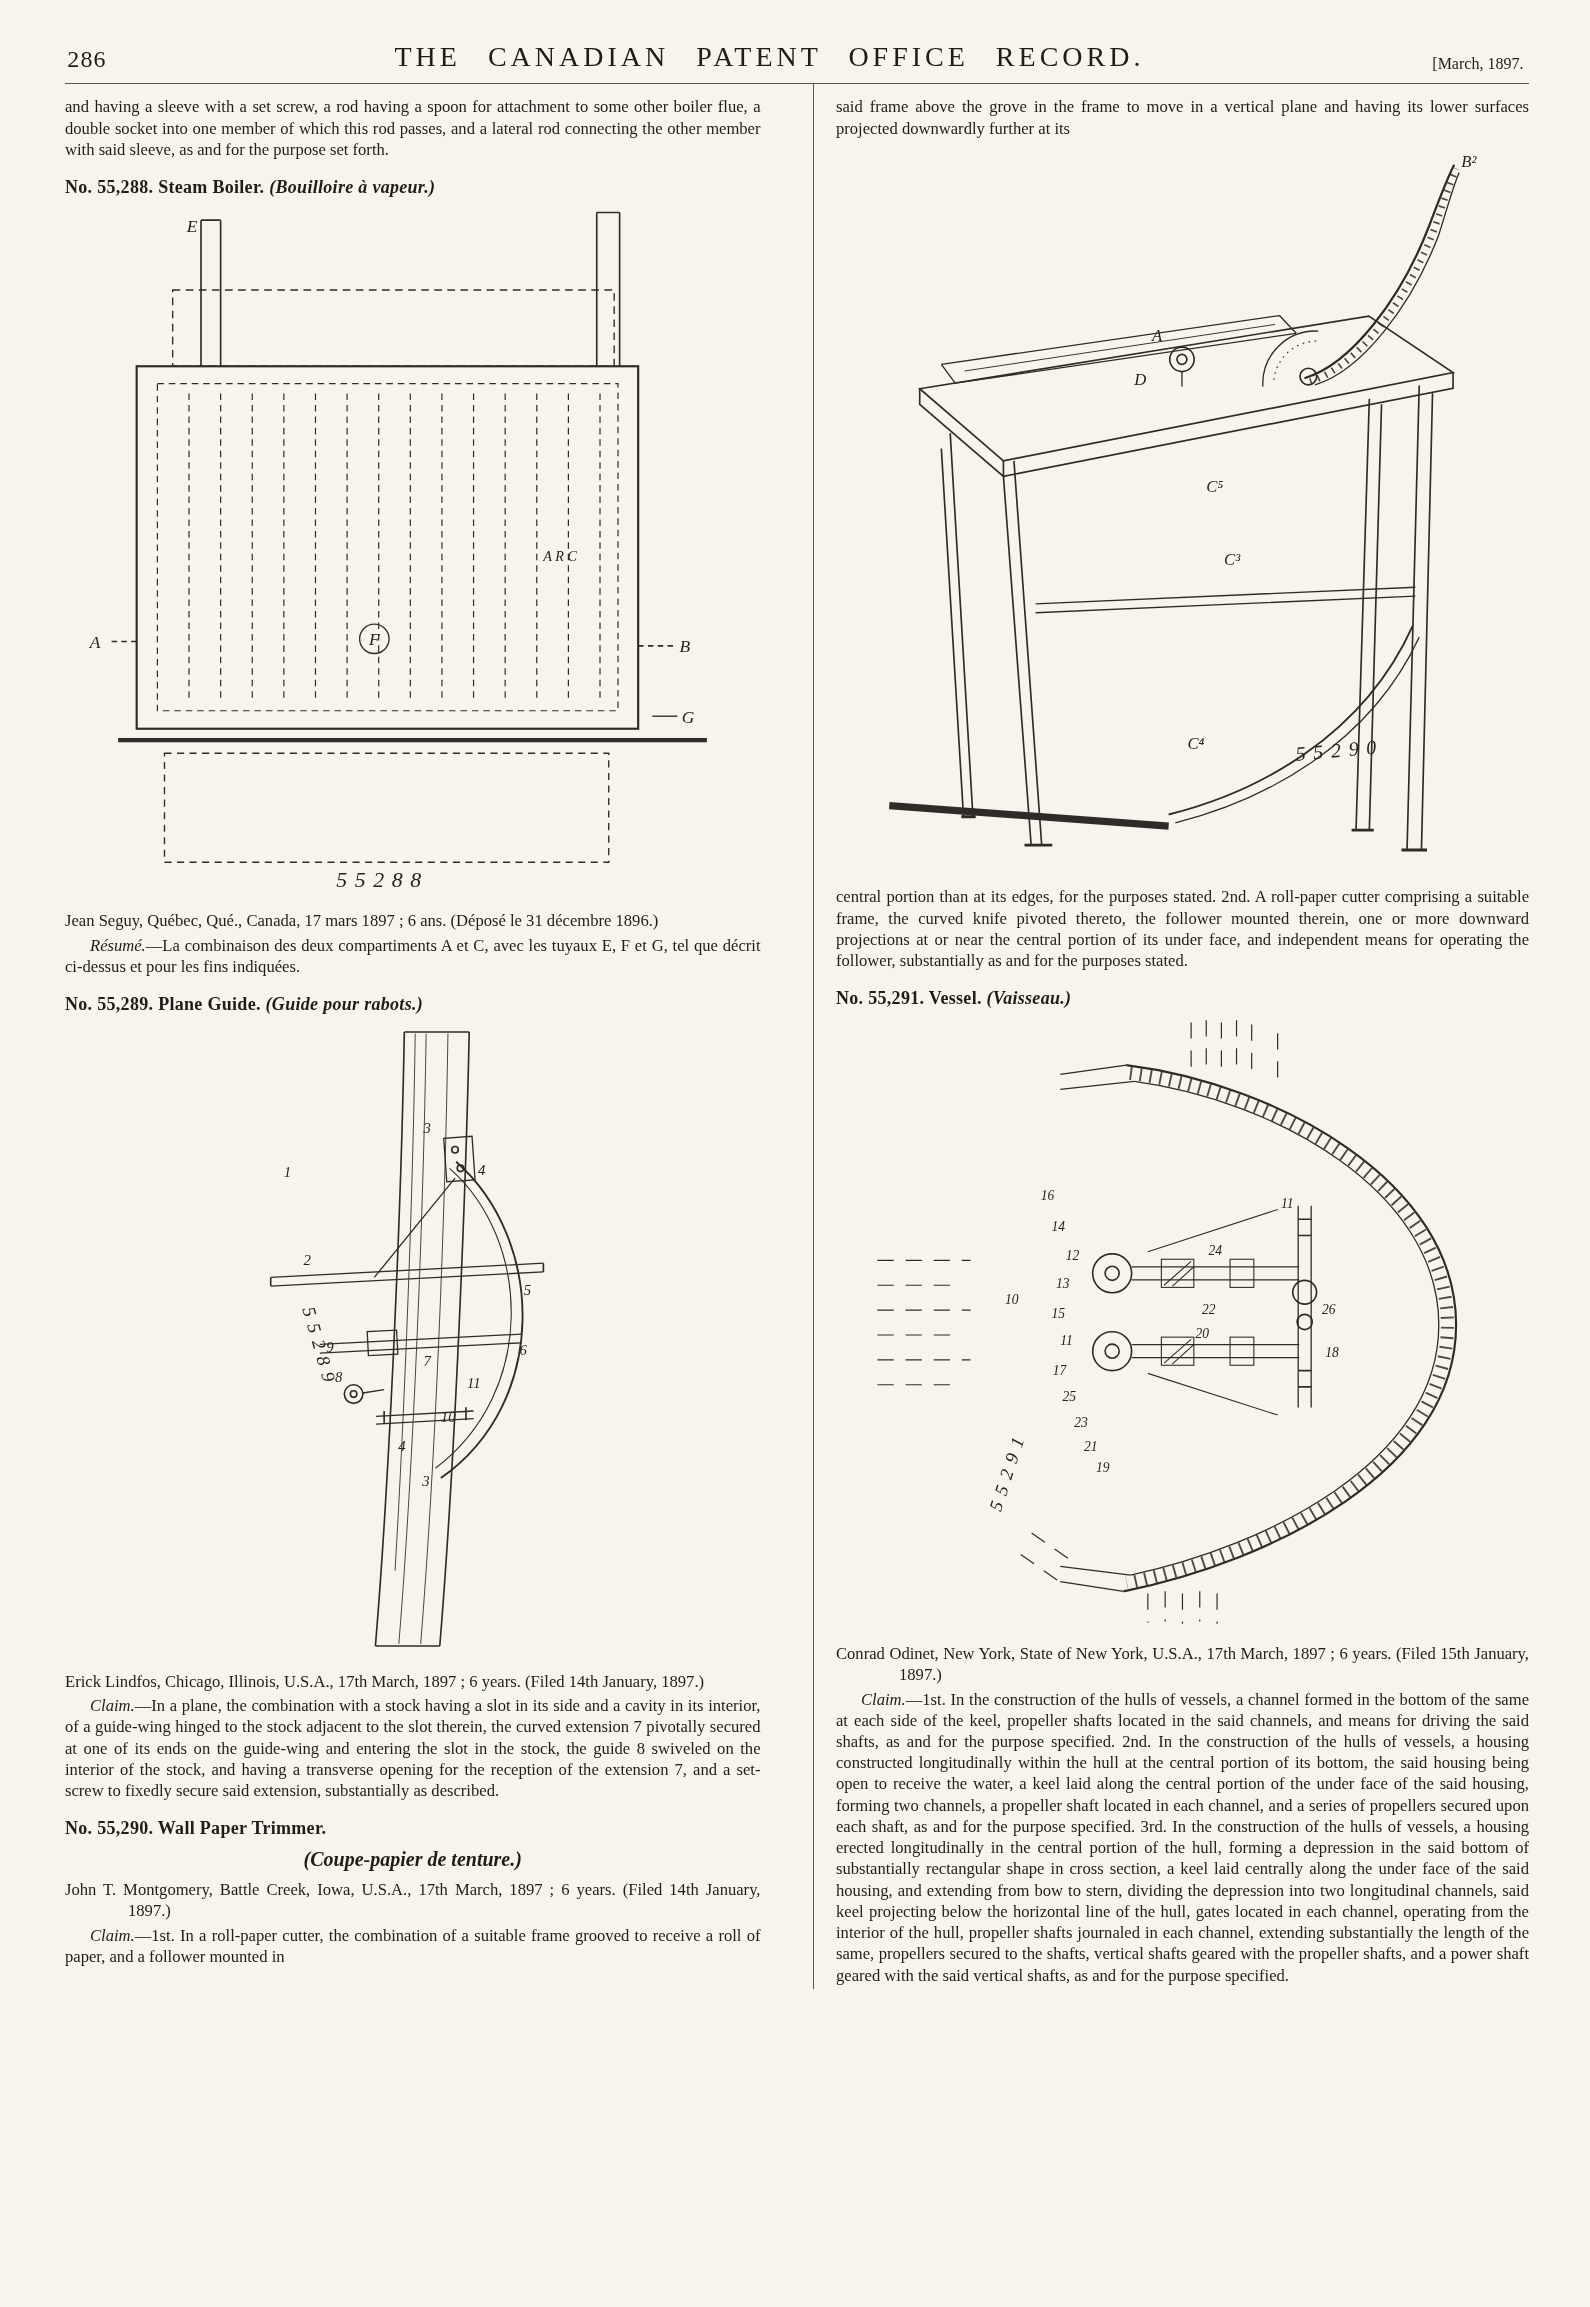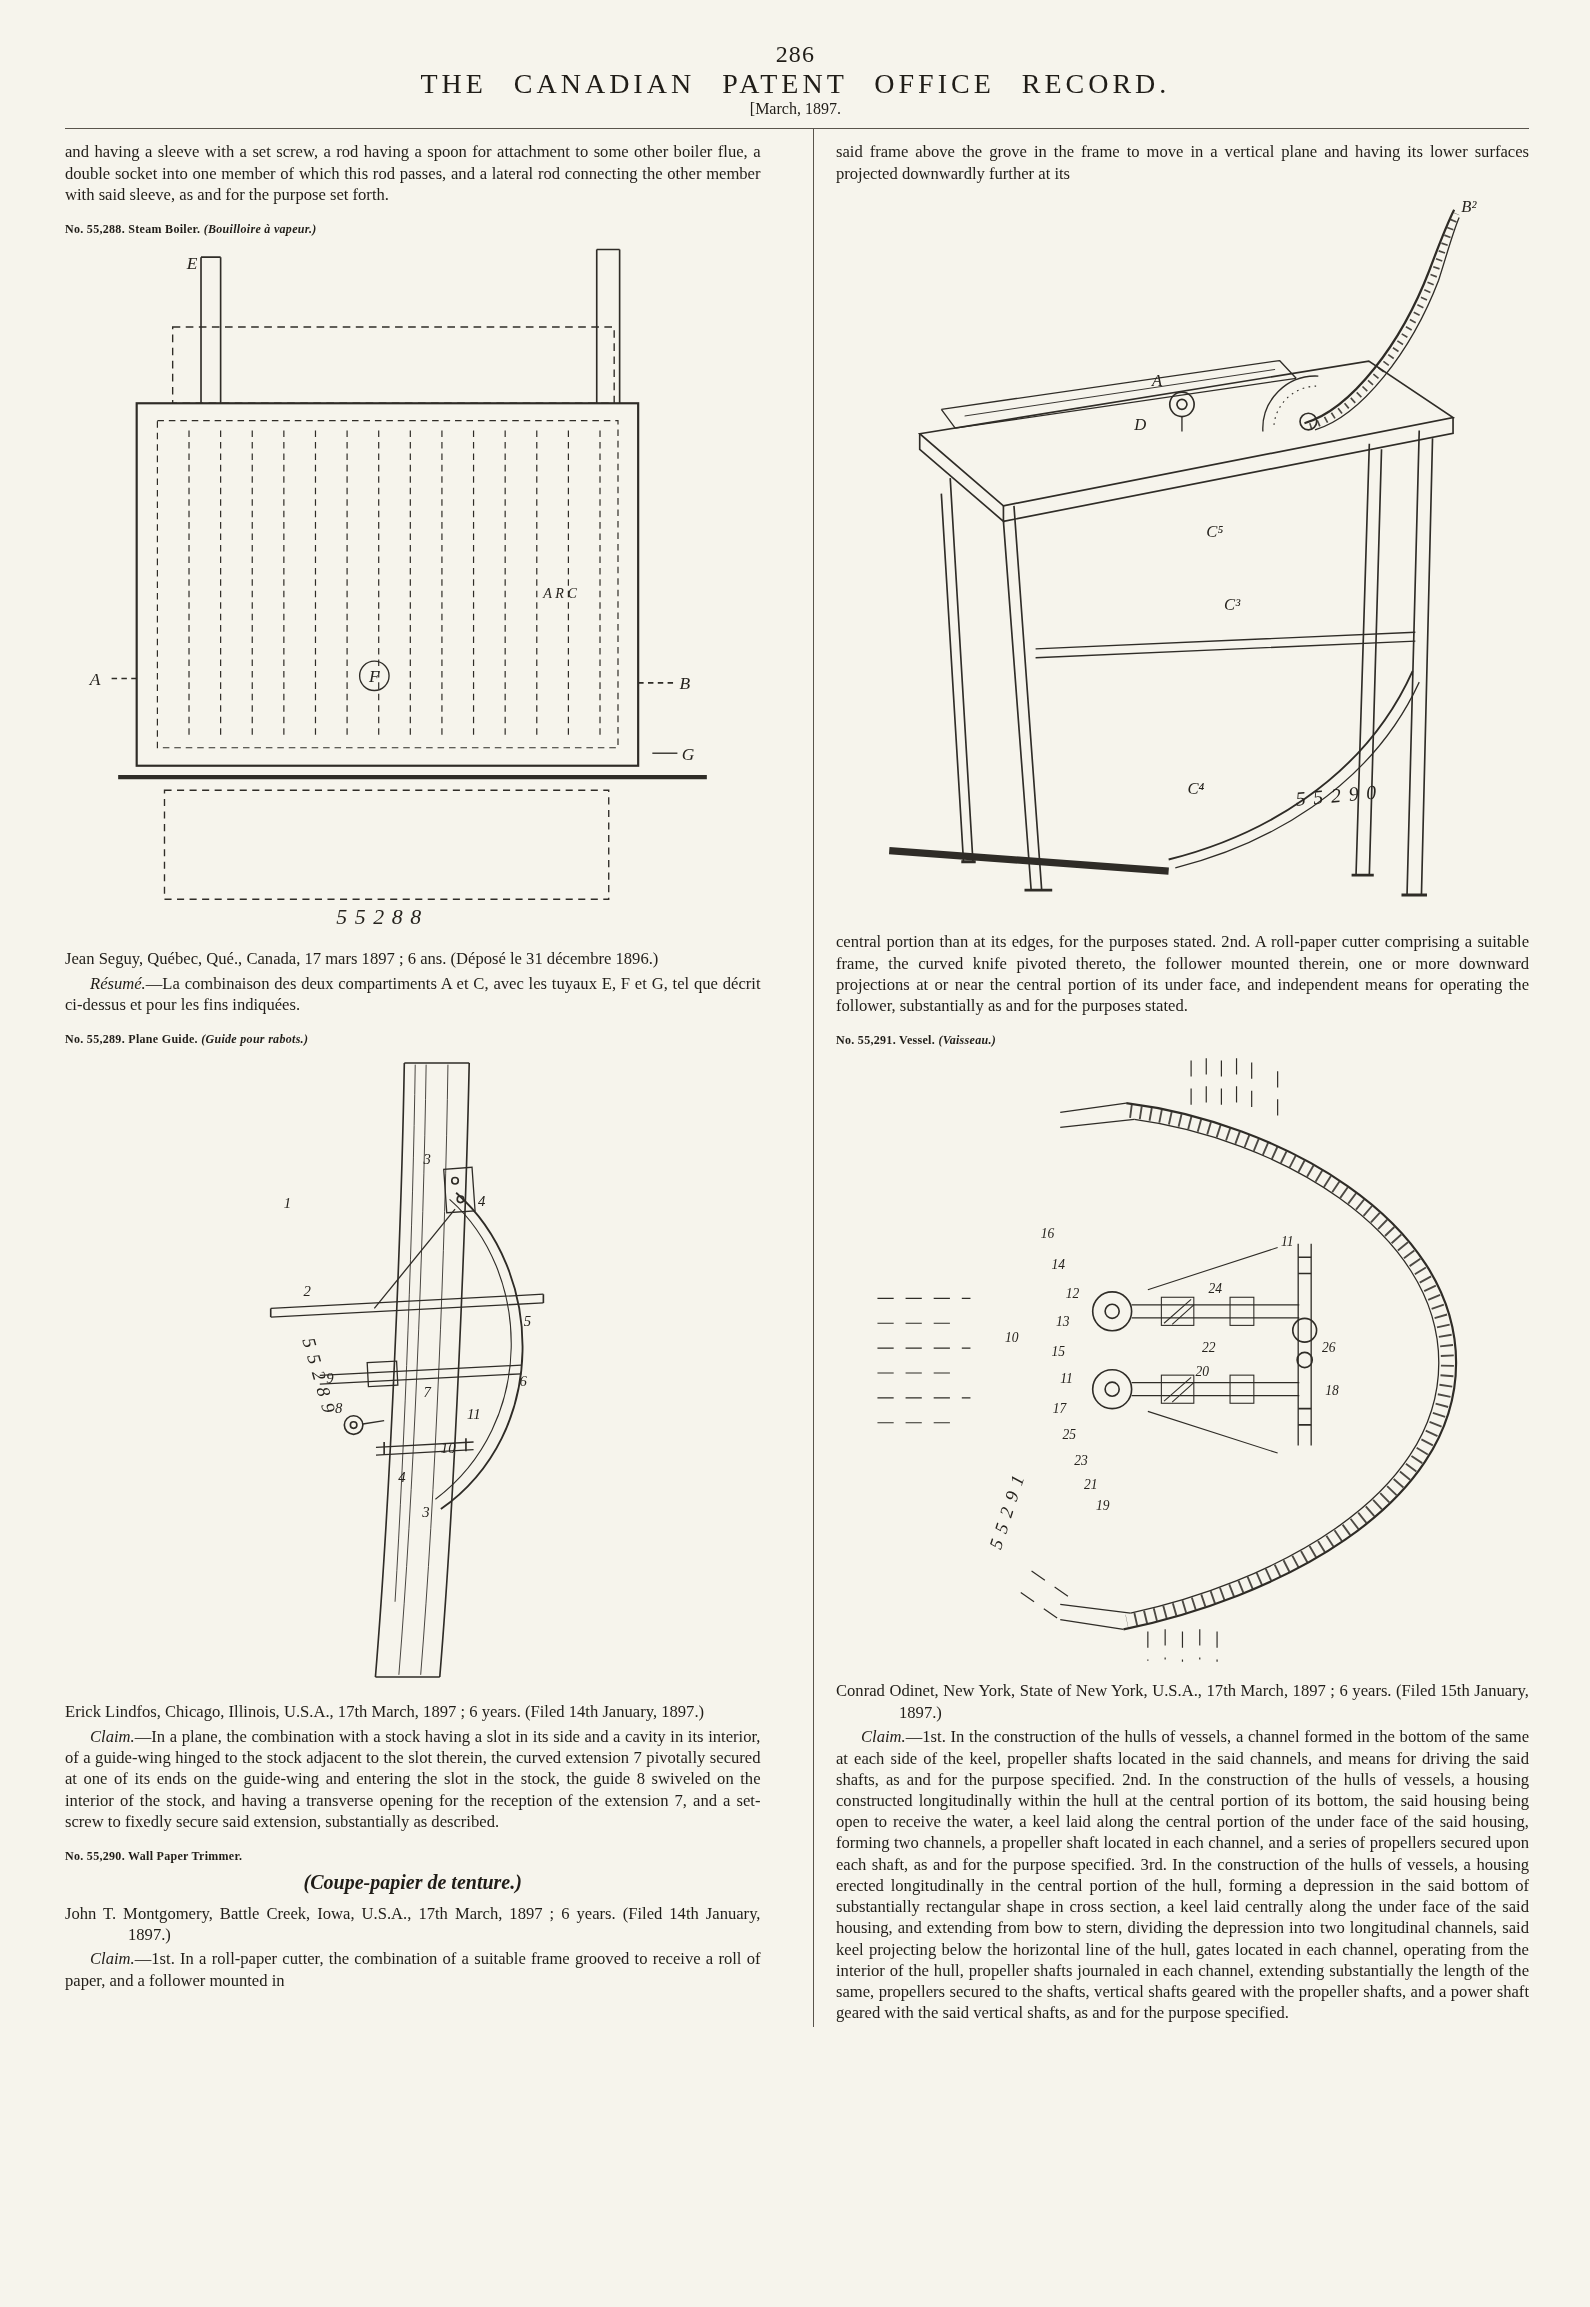--- a/index.html
+++ b/index.html
@@ -5,21 +5,21 @@
   * { box-sizing: border-box; }
   html, body { margin: 0; padding: 0; }
   body {
     width: 1590px; height: 2307px;
     background: #f6f4ec;
     color: #201d18;
     font-family: "Liberation Serif", serif;
   }
   .page { width: 100%; height: 100%; padding: 32px 61px 13.5px 65px; }
 
-  .page-header { display: flex; align-items: center; padding: 9px 5.6px 10px 2.3px; flex-direction: column; }
+  .page-header { display: flex; align-items: flex-end; padding: 9px 5.6px 10px 2.3px; }
   .pageno  { font-size: 24px; letter-spacing: 1.1px; }
   .journal-title {
     flex: 1; margin: 0; text-align: center;
     font-size: 28px; font-weight: 400;
     letter-spacing: 4px; word-spacing: 16px;
   }
   .issue { font-size: 16px; }
 
   .columns { display: flex; border-top: 1.7px solid #59544c; }
   .col {
@@ -27,21 +27,21 @@
     font-size: 16.6px; line-height: 1.28; text-align: justify;
   }
   .col-left  { padding-right: 20px; }
   .col-right { border-left: 1.7px solid #59544c; padding-left: 22.5px; margin-left: 32px; }
 
   p { margin: 0 0 3.4px; }
   .indent { text-indent: 25px; }
   .hang { padding-left: 63px; text-indent: -63px; margin-top: 4.5px; }
 
   .entry-heading {
-    font-size: 12px; font-weight: 700; letter-spacing: 0.3px;
+    font-size: 18px; font-weight: 700; letter-spacing: 0.3px;
     margin: 17px 0 6.8px; text-align: left; line-height: 1.2;
   }
   .entry-heading .fr { font-style: italic; font-weight: 600; }
   .heading-fr-line {
     text-align: center; font-style: italic; font-weight: 600;
     font-size: 20px; margin: 0 0 6.8px;
   }
   figure { margin: 9px 0 12.4px; text-align: center; }
   .claim-label { font-style: italic; }
   svg { overflow: visible; }

